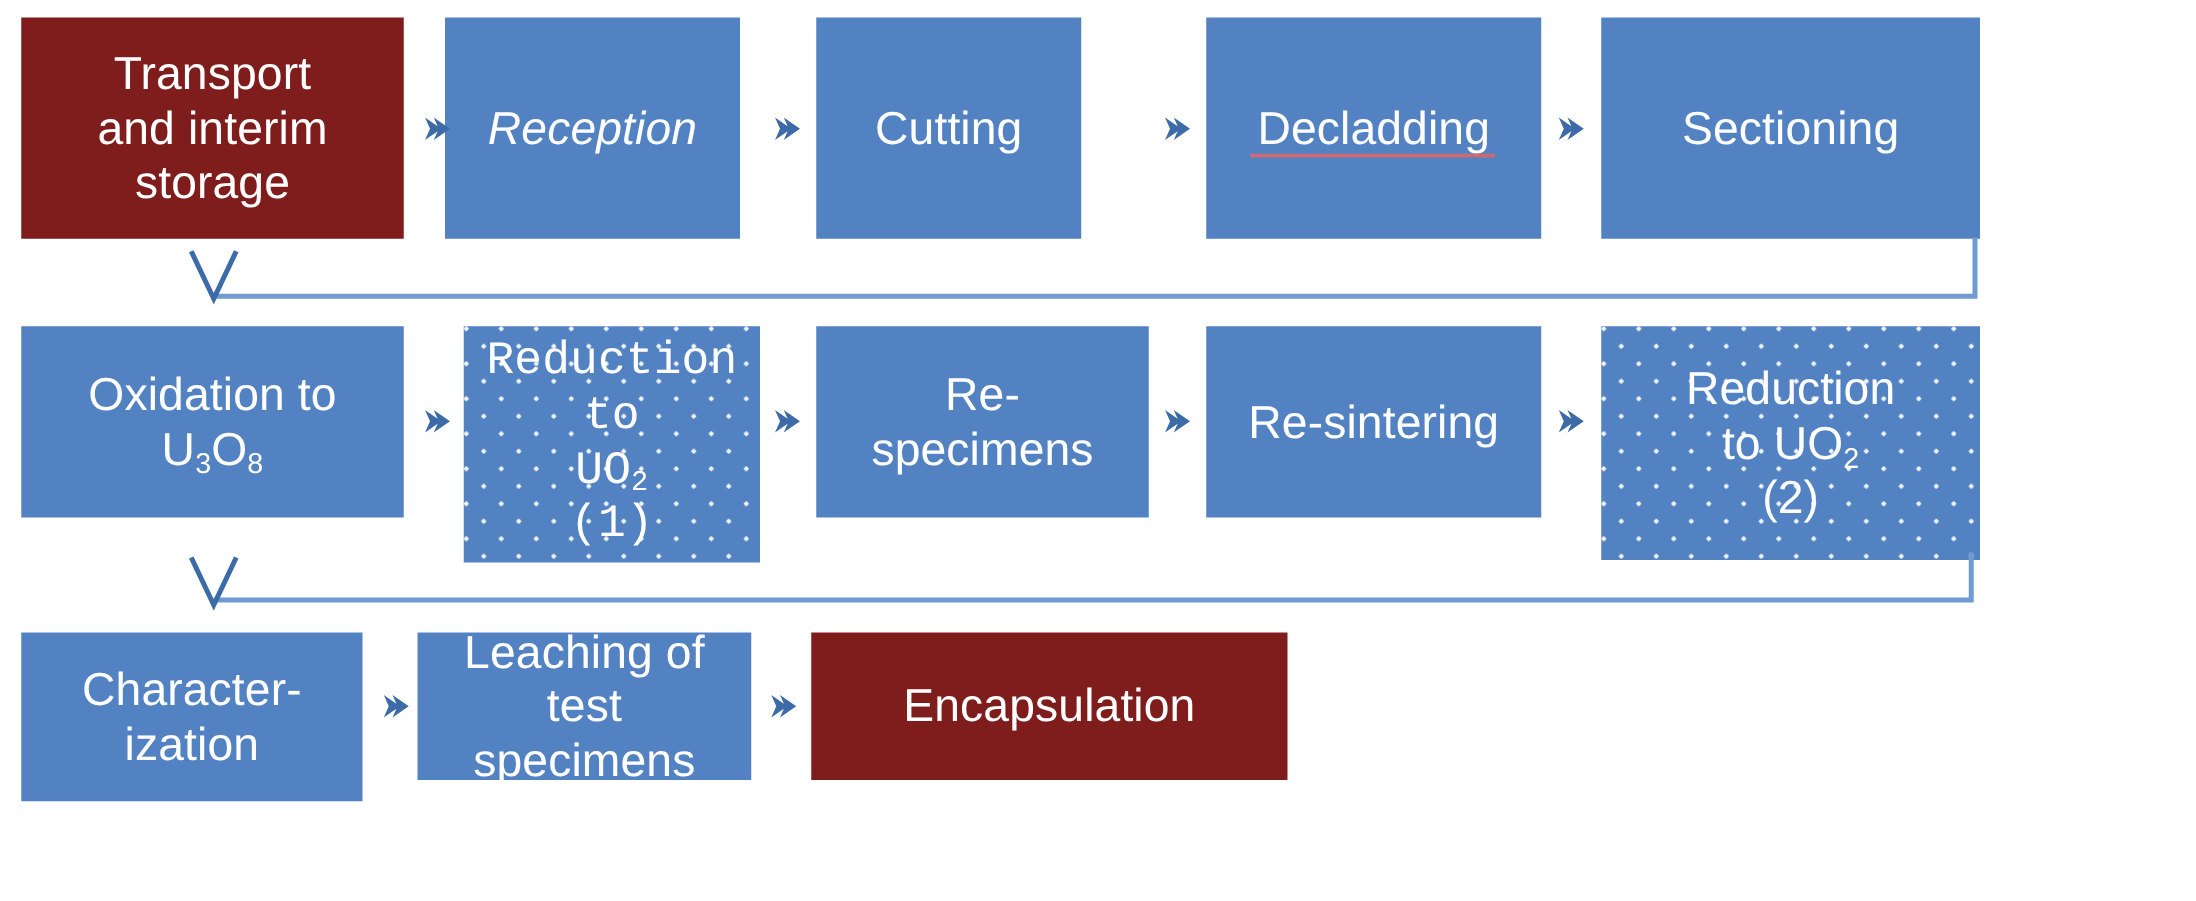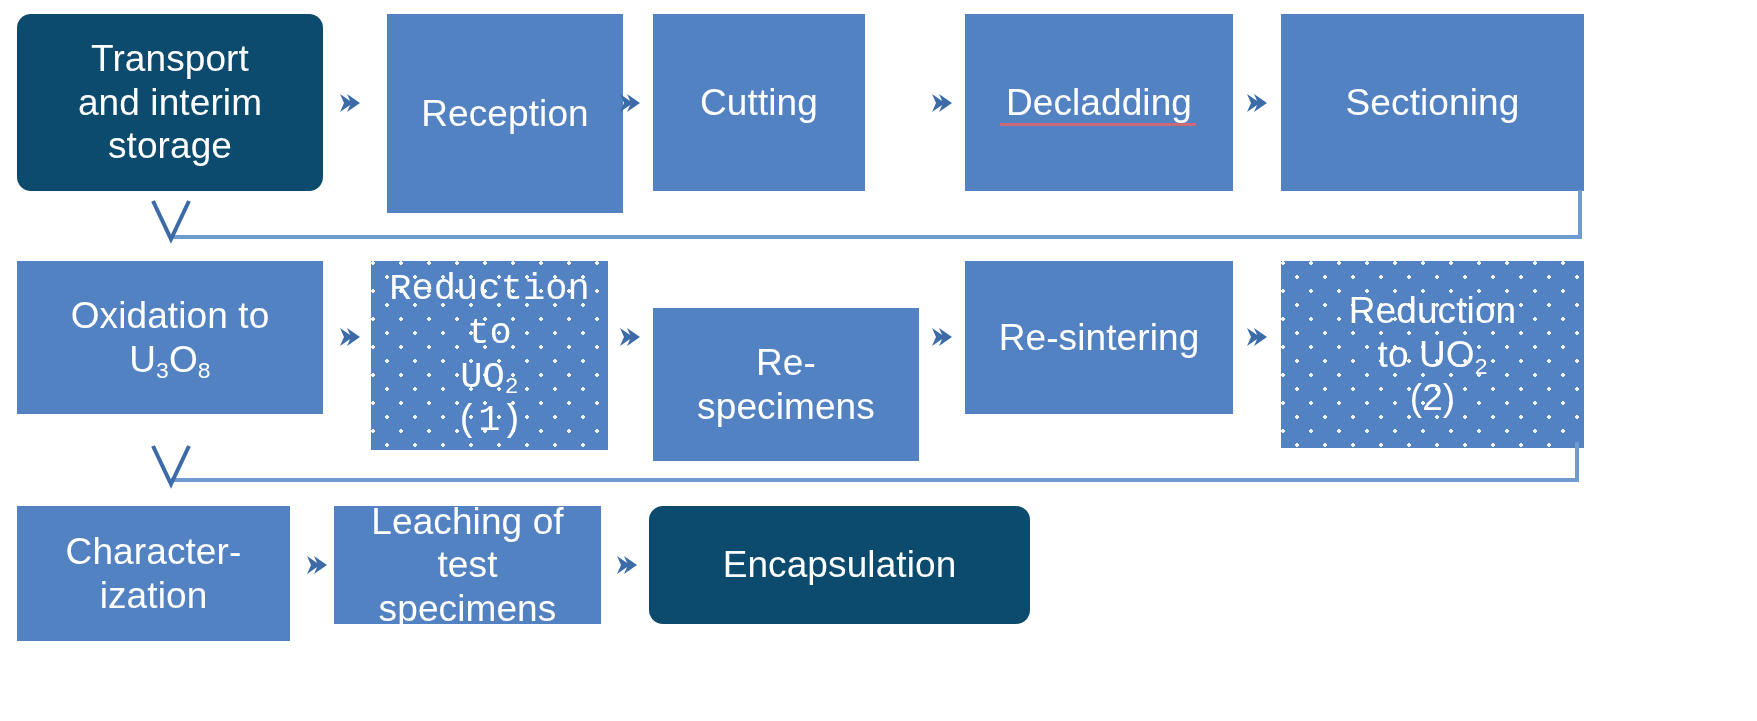--- a/index.html
+++ b/index.html
@@ -35,22 +35,21 @@
     -webkit-font-smoothing: antialiased;
   }
   .node .label {
     display: block;
     width: 100%;
   }
   .node.blue {
     background-color: #5382c3;
   }
   .node.green {
-    background-color: #0c4a6e;
-    border-radius: 14px;
+    background-color: #7f1d1d;
   }
   
   .node.dotted {
     background-color: #5382c3;
     background-image:
       radial-gradient(circle at 2px 2px, rgba(255,255,255,0.92) 1.6px, rgba(255,255,255,0) 1.9px),
       radial-gradient(circle at 2px 2px, rgba(255,255,255,0.92) 1.6px, rgba(255,255,255,0) 1.9px);
     background-size: 28px 28px, 28px 28px;
     background-position: 0 0, 14px 14px;
   }
@@ -95,21 +94,21 @@
   <div class="node green" style="left:17px; top:14px; width:306px; height:177px;">
     <span class="label"><span>Transport</span><br><span>and interim</span><br><span>storage</span></span>
   </div>
 
   <div class="chev" style="left:336px; top:88px;">
     <svg viewBox="0 0 26 30">
         <path d="M4 6 L17 15 L4 24 L8 15 Z M11 6 L24 15 L11 24 L15 15 Z" fill="#3c6ba8"></path>
       </svg>
   </div>
 
-  <div class="node blue" style="left:387px; top:14px; width:236px; height:199px;">
+  <div class="node blue" style="left:356px; top:14px; width:236px; height:177px;font-style:italic;">
     <span class="label">Reception</span>
   </div>
 
   <div class="chev" style="left:616px; top:88px;">
     <svg viewBox="0 0 26 30">
         <path d="M4 6 L17 15 L4 24 L8 15 Z M11 6 L24 15 L11 24 L15 15 Z" fill="#3c6ba8"></path>
       </svg>
   </div>
 
   <div class="node blue" style="left:653px; top:14px; width:212px; height:177px;">
@@ -157,21 +156,21 @@
   <div class="node blue dotted" style="left:371px; top:261px; width:237px; height:189px;font-family:Liberation Mono, monospace;">
     <span class="label"><span>Reduction to</span><br><span>UO</span><sub>2</sub><br><span>(1)</span></span>
   </div>
 
   <div class="chev" style="left:616px; top:322px;">
     <svg viewBox="0 0 26 30">
         <path d="M4 6 L17 15 L4 24 L8 15 Z M11 6 L24 15 L11 24 L15 15 Z" fill="#3c6ba8"></path>
       </svg>
   </div>
 
-  <div class="node blue" style="left:653px; top:261px; width:266px; height:153px;margin-top:47px;">
+  <div class="node blue" style="left:653px; top:261px; width:266px; height:153px;">
     <span class="label"><span>Re-</span><br><span>specimens</span></span>
   </div>
 
   <div class="chev" style="left:928px; top:322px;">
     <svg viewBox="0 0 26 30">
         <path d="M4 6 L17 15 L4 24 L8 15 Z M11 6 L24 15 L11 24 L15 15 Z" fill="#3c6ba8"></path>
       </svg>
   </div>
 
   <div class="node blue" style="left:965px; top:261px; width:268px; height:153px;">

